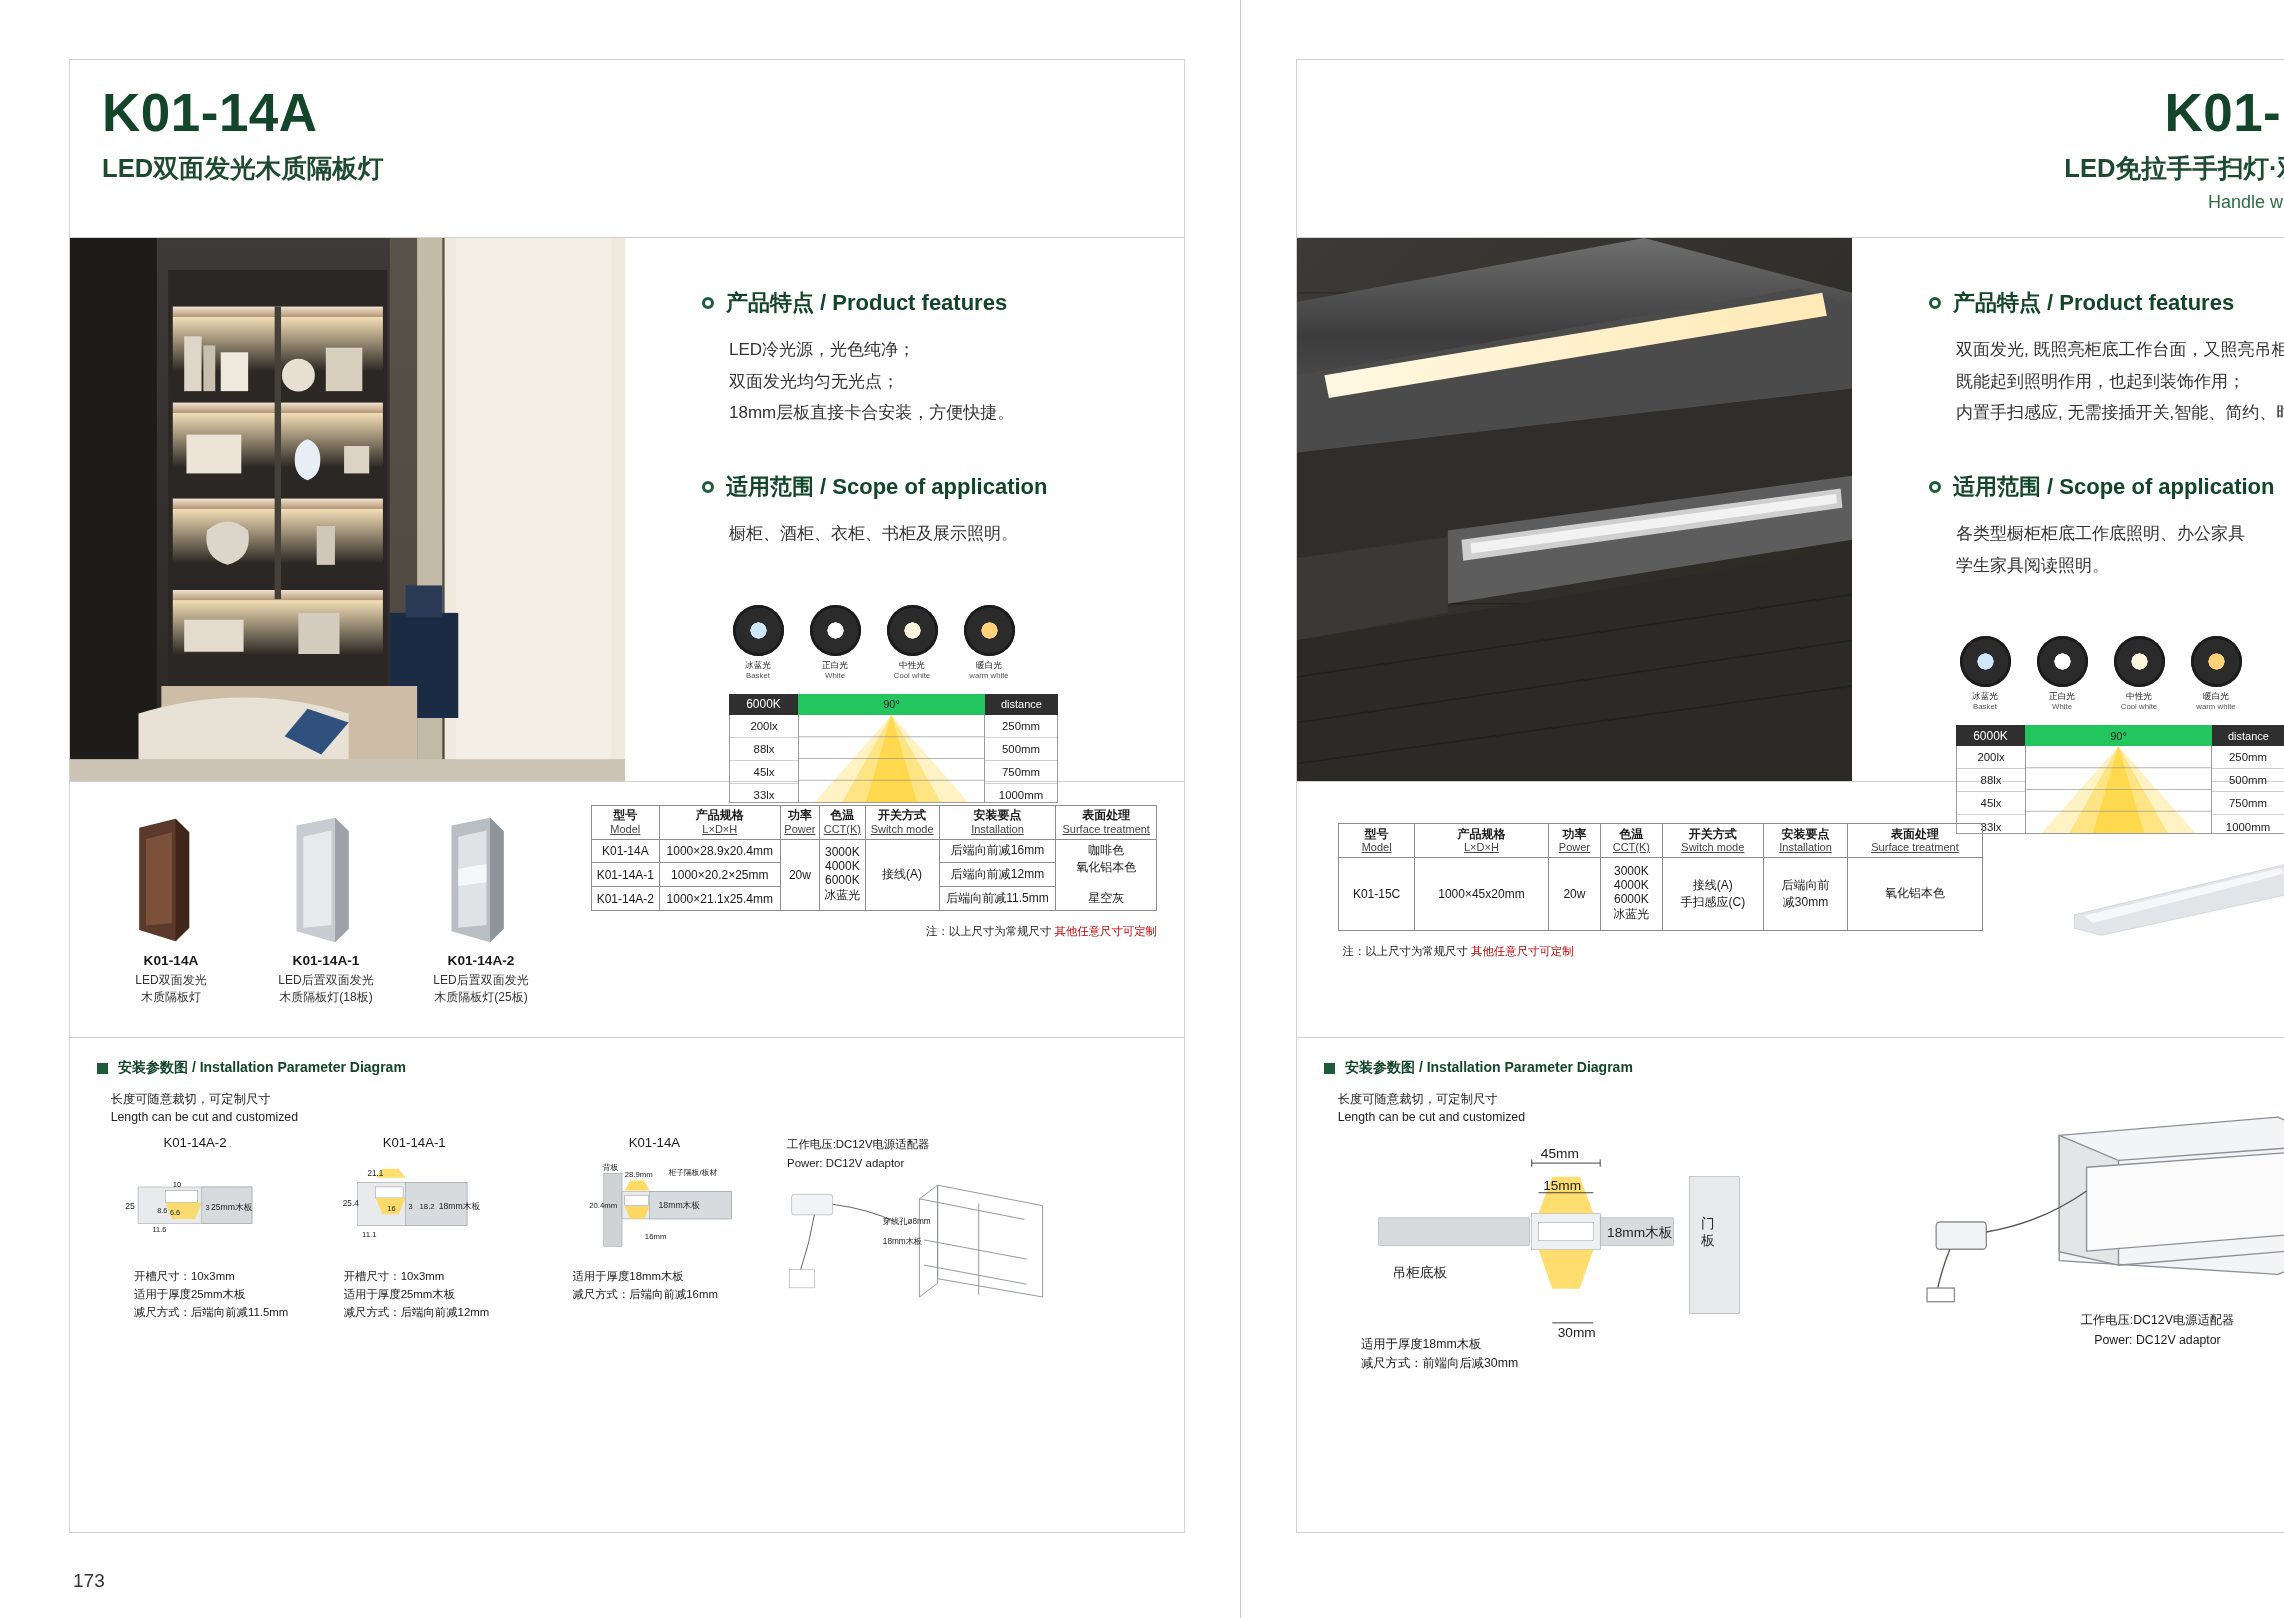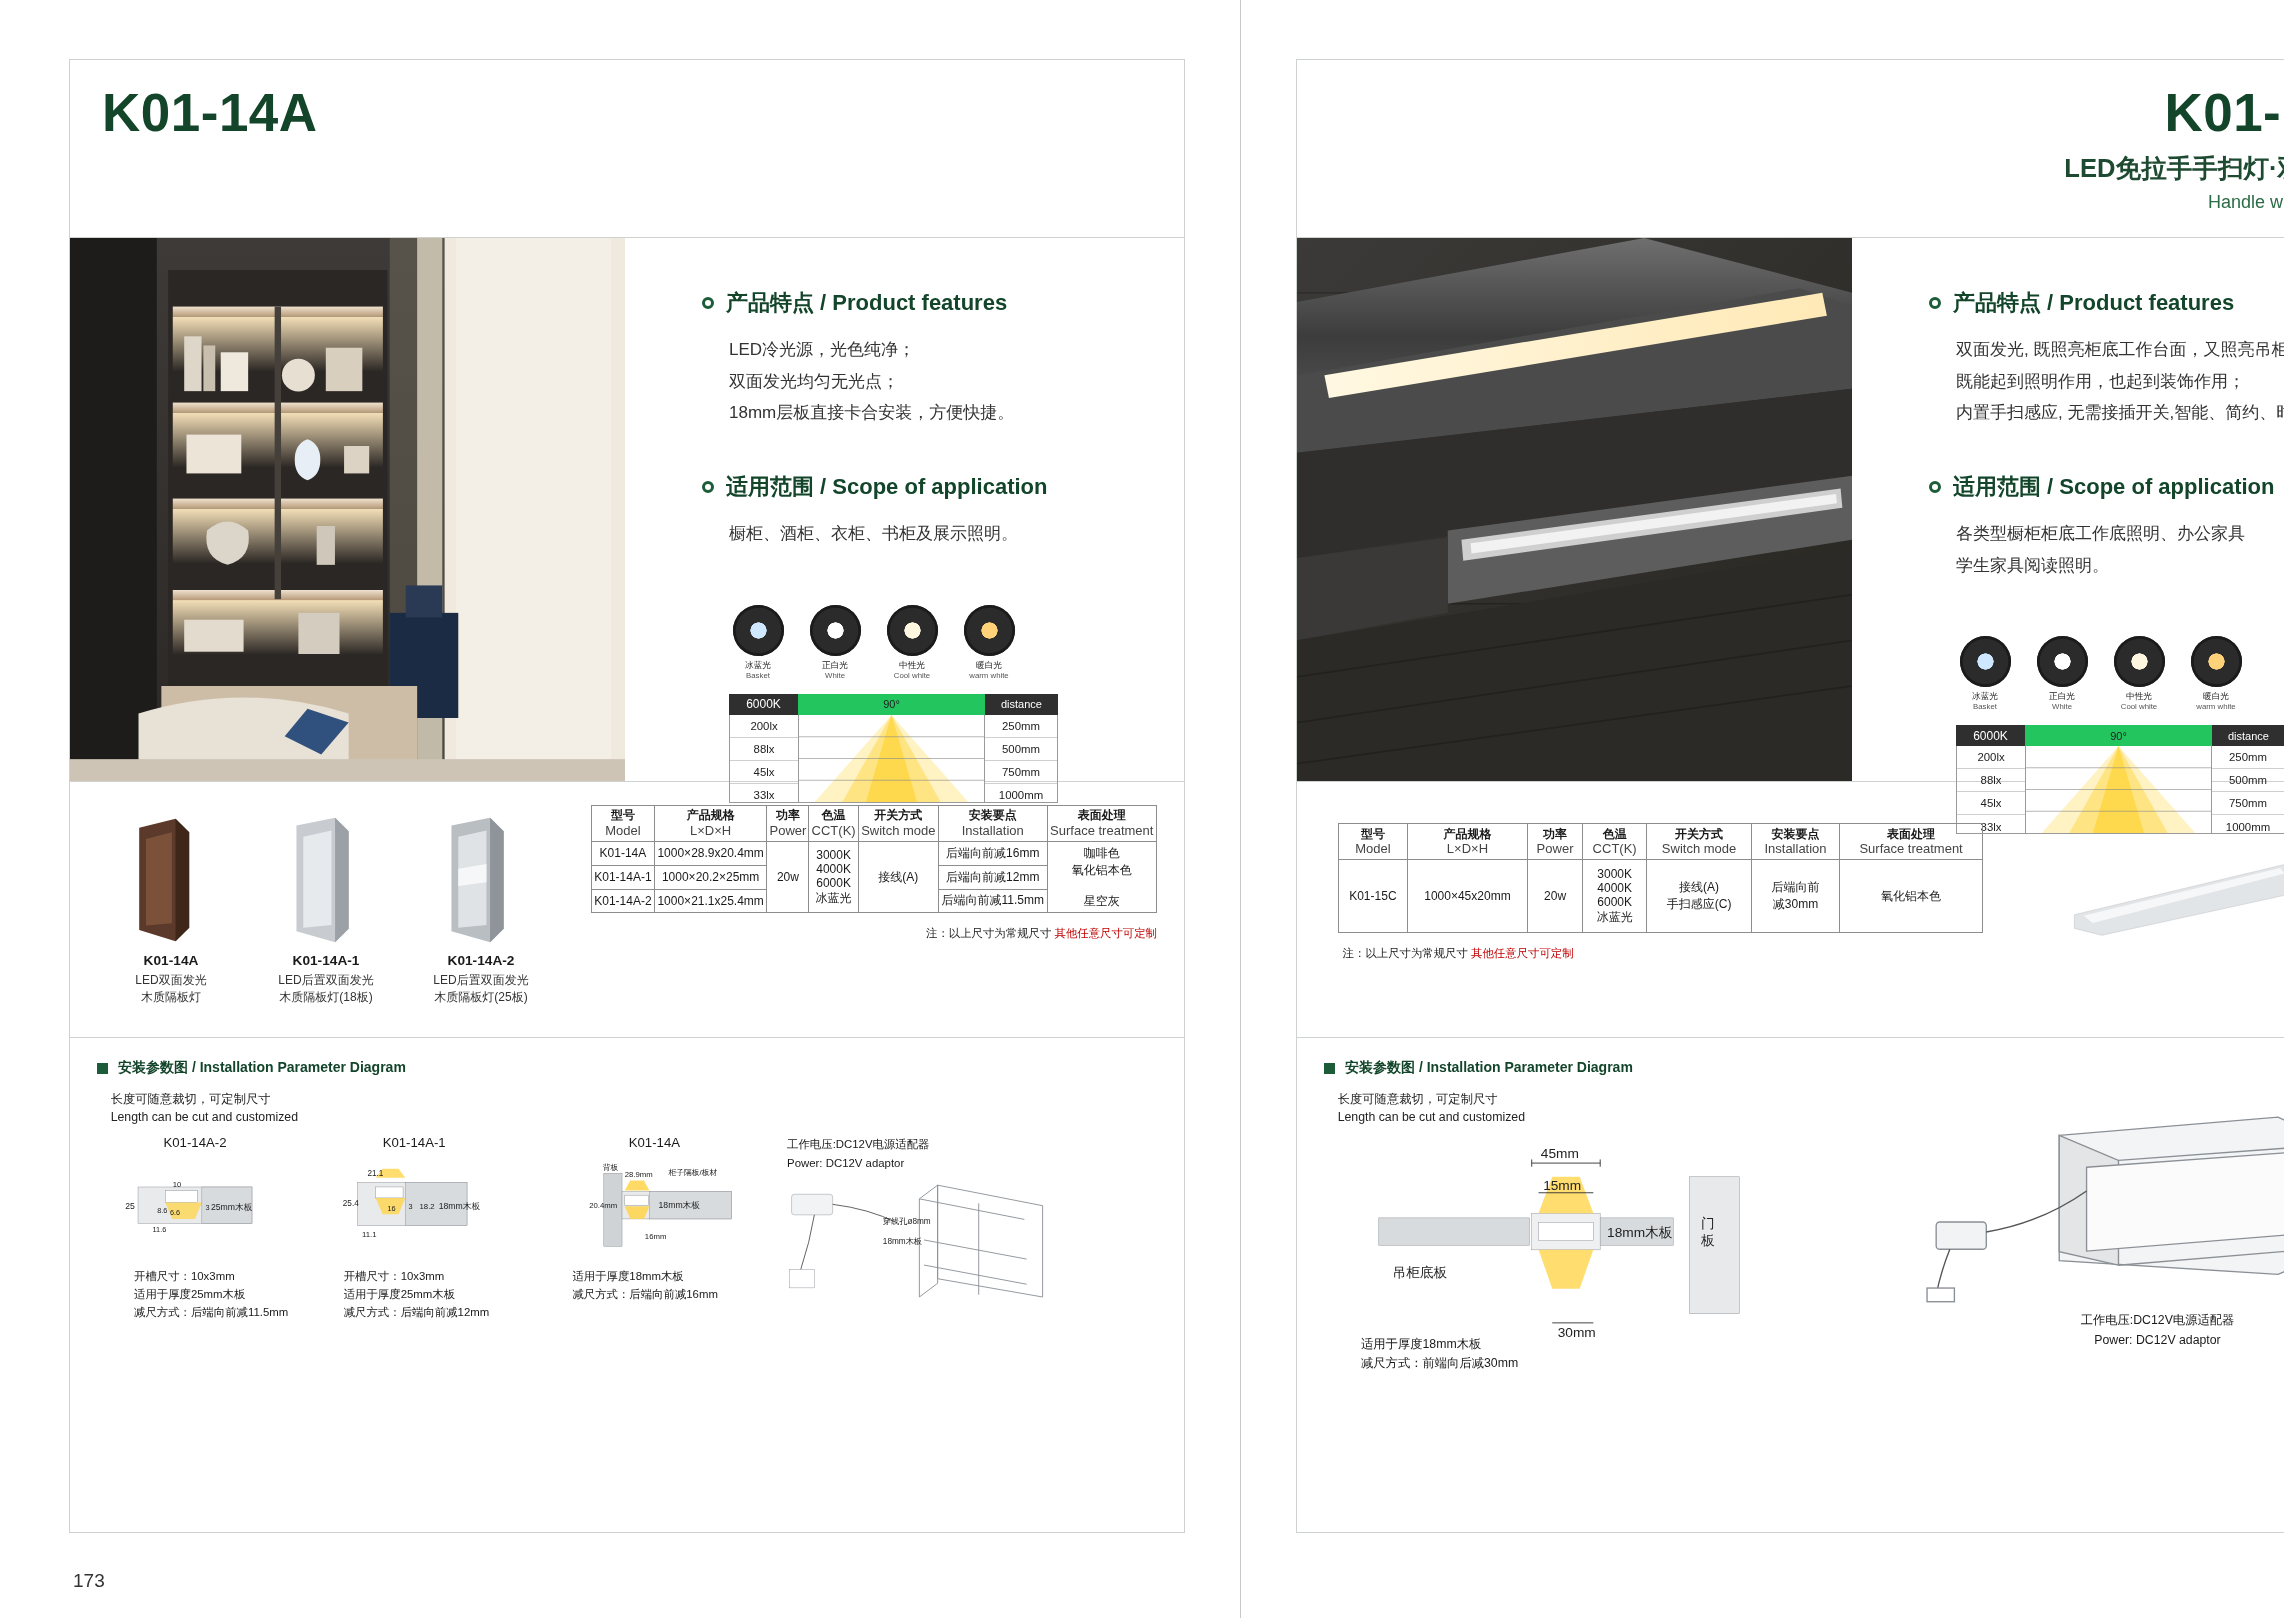--- a/index.html
+++ b/index.html
@@ -92,21 +92,21 @@
   .prod { display:flex; height:256px; border-bottom:1.4px solid #cfd3cf; padding-top:18px; }
   .prod-imgs { width:512px; display:flex; justify-content:center; gap:18px; padding-top:9px;}
   .prod-one { width:137px; text-align:center; }
   .prof { height:137px; display:flex; align-items:flex-end; justify-content:center; }
   .pname { font-size:13.7px; font-weight:bold; margin-top:7.3px; }
   .pdesc { font-size:12px; color:#333; line-height:1.45; margin-top:3.7px;}
   .spec { flex:1; padding:4.6px 27px 0 9px; }
   table.sp { border-collapse:collapse; width:100%; font-size:12px; }
   table.sp th, table.sp td { border:0.5px solid #8d8d8d; text-align:center; padding:2.7px 1.8px; }
   table.sp th { font-weight:bold; line-height:1.2; }
-  table.sp th .en { font-size:13px; font-weight:normal; color:#444; display:block;}
+  table.sp th .en { font-size:11px; font-weight:normal; color:#444; display:block;text-decoration:underline;}
   .note { font-size:11.4px; margin-top:12.8px; text-align:right; }
   .note .red { color:#c00000; }
 
   
   .inst { padding:21px 27px 0 27px; }
   .inst-h { display:flex; align-items:center; font-size:14px; font-weight:bold; color:#13452a;}
   .sq { width:11px;height:11px;background:#1d5c38; margin-right:10px;}
   .cut-note { font-size:12.3px; line-height:1.45; margin:13.7px 0 0 13.7px; color:#222; }
   .diagrams { display:flex; gap:13.7px; margin-top:9px; align-items:flex-start;}
   .dg { position:relative; }
@@ -120,20 +120,21 @@
 <body>
 
 <div class="spread">
 
   <div class="page left">
     <div class="sheet">
 
       <div class="hdr">
         <div class="pad">
           <div class="code">K01-14A</div>
+          <div class="cn-title">LED双面发光木质隔板灯</div>
         </div>
       </div>
 
       <div class="mid">
         <div class="hero">
           <svg viewBox="0 0 1215 1190" width="555" height="544" preserveAspectRatio="none">
             <defs>
               <linearGradient id="wallg" x1="0" y1="0" x2="0" y2="1">
                 <stop offset="0" stop-color="#3d3a37"></stop>
                   <stop offset="1" stop-color="#2a2724"></stop>

